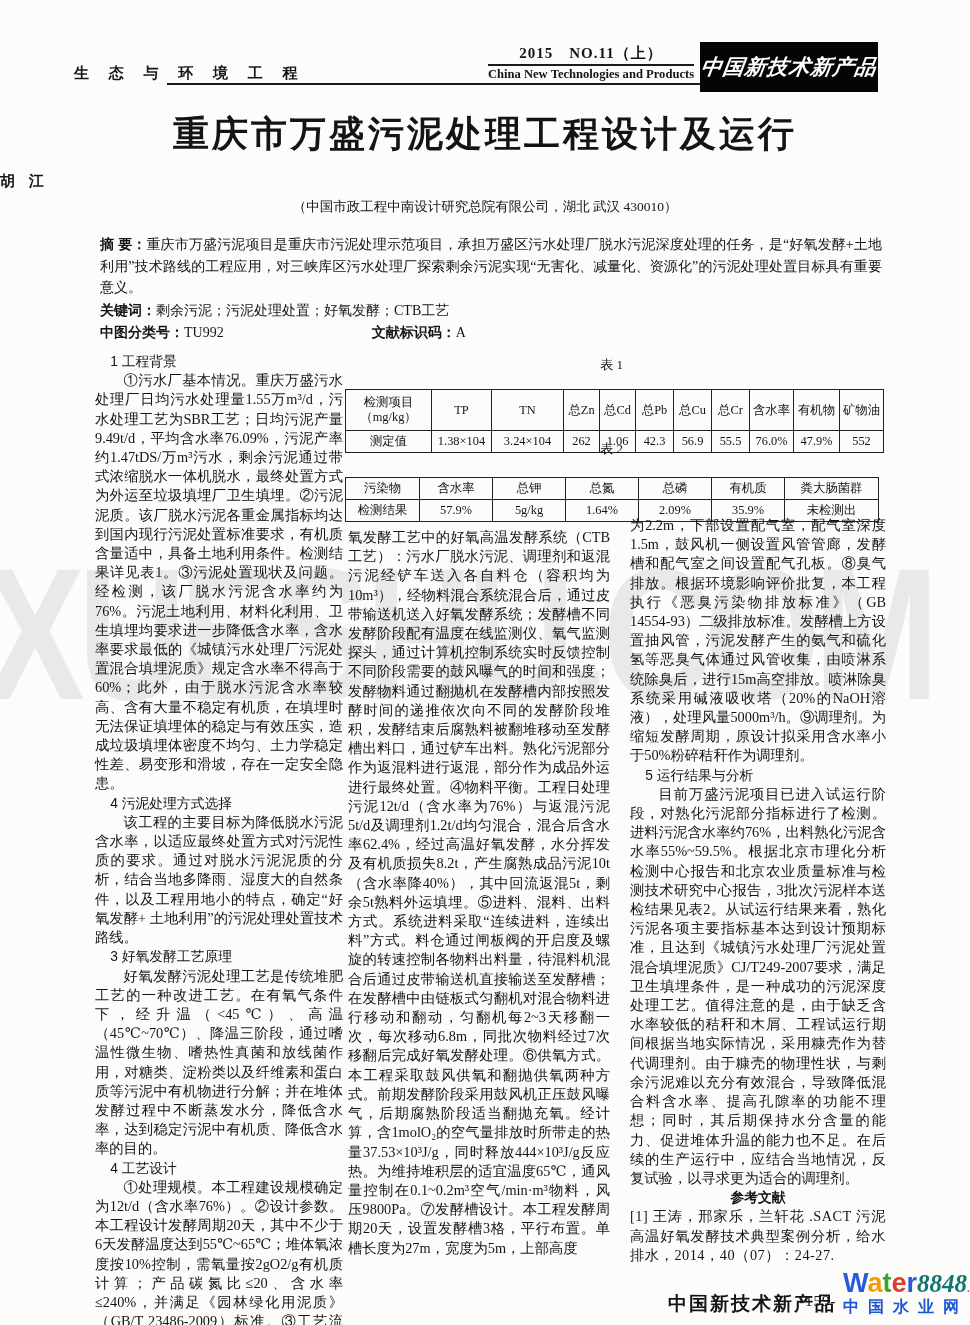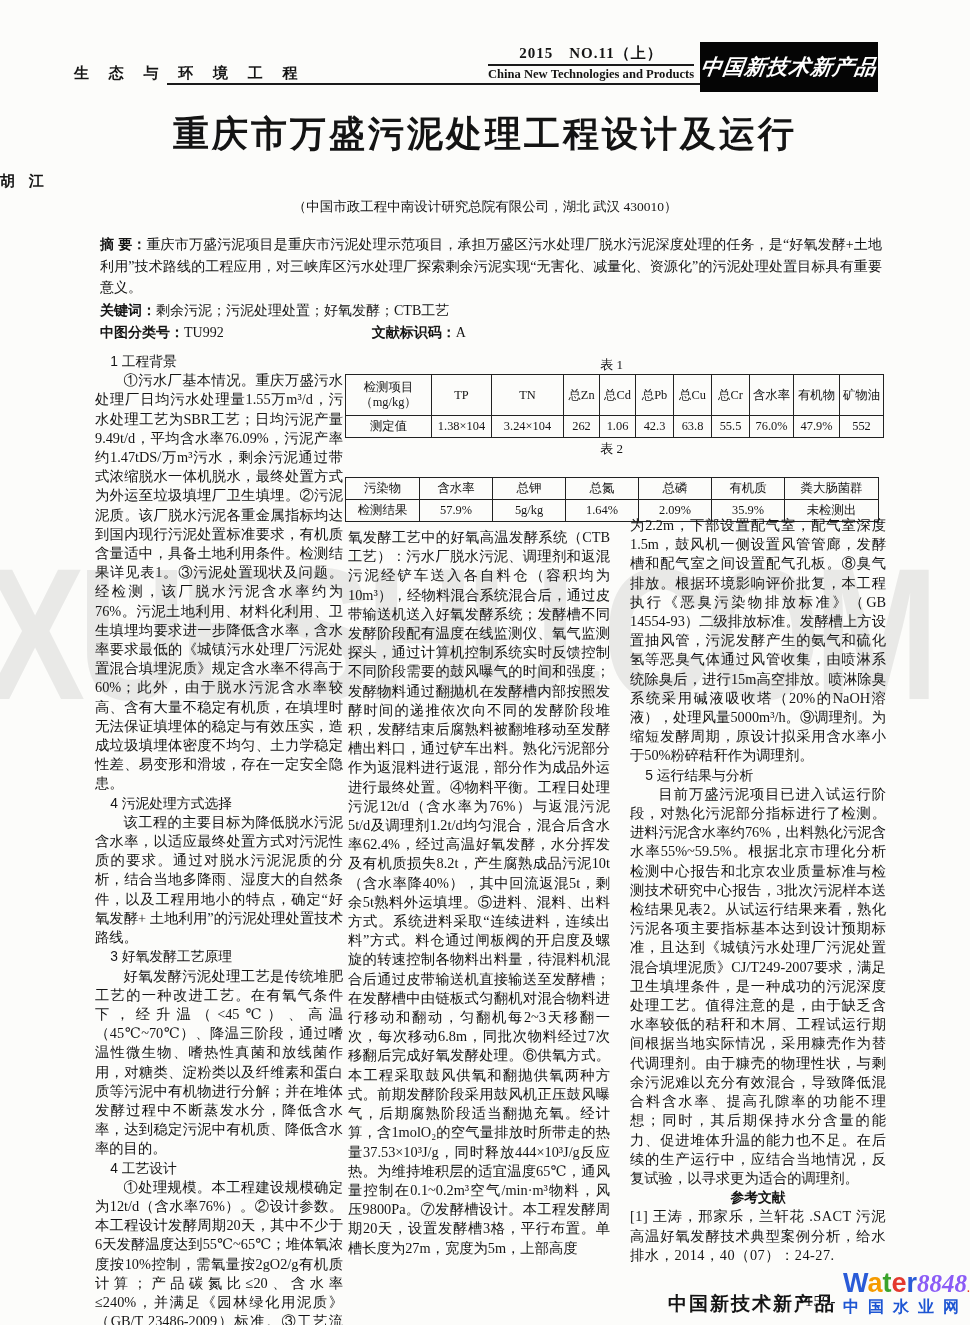--- a/index.html
+++ b/index.html
@@ -38,21 +38,21 @@
   .clcline{margin-top:1px;}
   .clc-gap{display:inline-block;width:148px;}
 
   
   .tcap{width:533px;text-align:center;font-size:13px;}
   .tcap1{left:345px;top:356px;}
   .tcap2{left:345px;top:440px;}
   table{border-collapse:collapse;table-layout:fixed;}
   .dtable{position:absolute;width:533px;font-size:12.4px;text-align:center;}
   .dtable td{border:1.2px solid #222;padding:0 1px;height:21px;overflow:hidden;}
-  .t1{left:345px;top:374px;border-radius:13px;}
+  .t1{left:345px;top:389px;border-radius:13px;}
   .t2{left:345px;top:477px;}
   .t1 .hrow td{height:40px;line-height:15px;}
 
   
   .col{position:absolute;text-align:justify;font-size:14.3px;line-height:19.2px;}
   .col1{left:95px;top:352px;width:248px;height:945px;}
   .col2{left:348px;top:528px;width:262px;height:772px;}
   .col3{left:630px;top:516px;width:256px;height:772px;}
   .col .h{font-weight:normal;text-indent:1.1em;font-family:"Liberation Sans","DejaVu Sans",sans-serif;font-size:13.8px;}
   .col .p{text-indent:2em;}
@@ -61,21 +61,21 @@
   .col .ref{text-indent:0;letter-spacing:.5px;}
 
   
   .ft-name{left:668px;top:1291px;font-family:"Liberation Sans","DejaVu Sans",sans-serif;
            font-weight:bold;font-size:19px;letter-spacing:2px;}
   .ft-page{left:799px;top:1293px;font-size:15px;letter-spacing:1px;}
   .logo{left:843px;top:1270px;width:127px;line-height:1;}
   .logo-l1{font-family:"Liberation Sans","DejaVu Sans",sans-serif;font-weight:bold;font-size:27px;white-space:nowrap;}
   .lw{color:#2a5bd7;}.la{color:#f59b00;}.lt{color:#3aa32c;}.le{color:#e4392e;}.lr{color:#2a5bd7;}
   .l8848{font-family:"Liberation Serif","DejaVu Serif",serif;font-style:italic;font-weight:bold;
-         color:#8b5cf6;font-size:25px;}
+         color:#0f766e;font-size:25px;}
   .lcom{font-size:10px;color:#e23a1f;font-family:"Liberation Sans",sans-serif;}
   .logo-l2{color:#1d55d3;font-weight:bold;font-size:16px;letter-spacing:9px;
            font-family:"Liberation Sans","DejaVu Sans",sans-serif;margin-top:2px;white-space:nowrap;}
 </style>
 </head>
 <body>
 
 <div class="page">
 
   <div class="wm">XUESHU.COM</div>
@@ -138,21 +138,21 @@
         <td>有机物</td>
         <td>矿物油</td>
       </tr>
       <tr>
         <td>测定值</td>
         <td>1.38×104</td>
         <td>3.24×104</td>
         <td>262</td>
         <td>1.06</td>
         <td>42.3</td>
-        <td>63.8</td>
+        <td>56.9</td>
         <td>55.5</td>
         <td>76.0%</td>
         <td>47.9%</td>
         <td>552</td>
       </tr>
     </tbody>
       </table>
 
     <div class="abs tcap tcap2">表 2</div>
     <table class="dtable t2">

